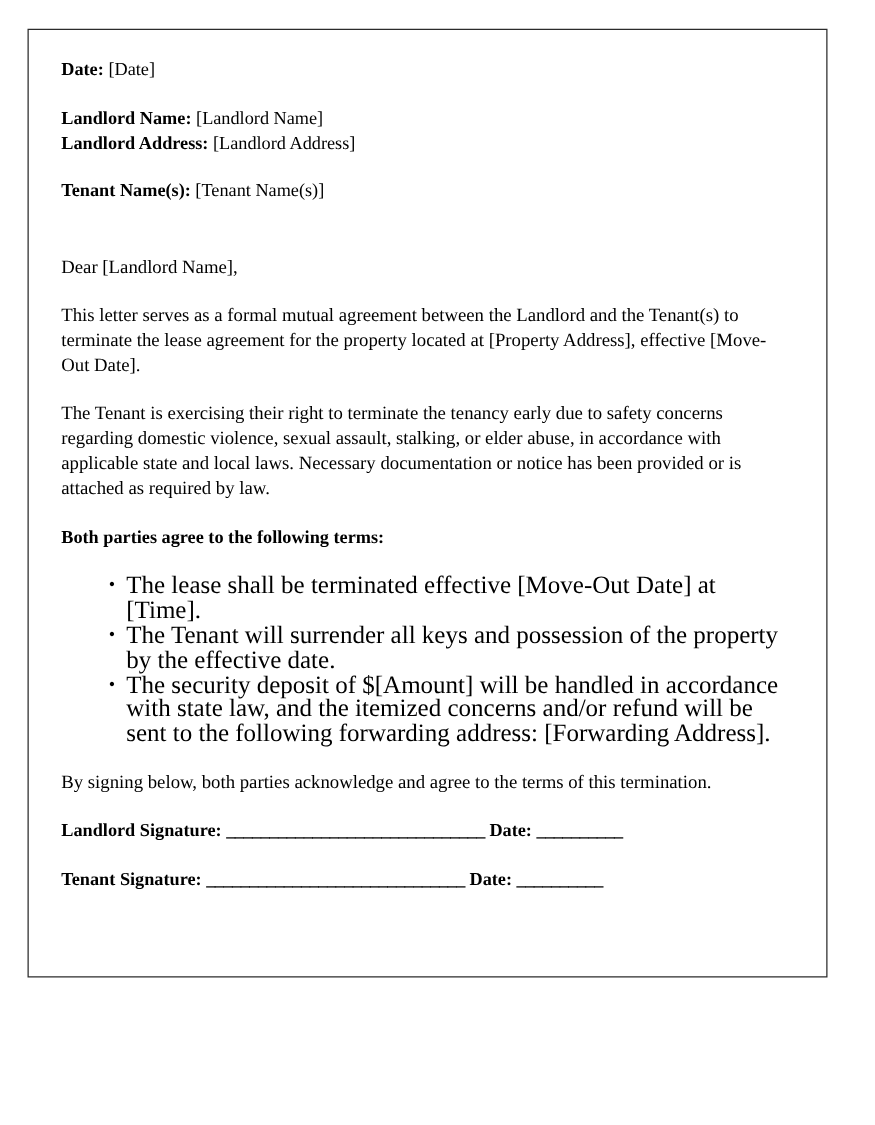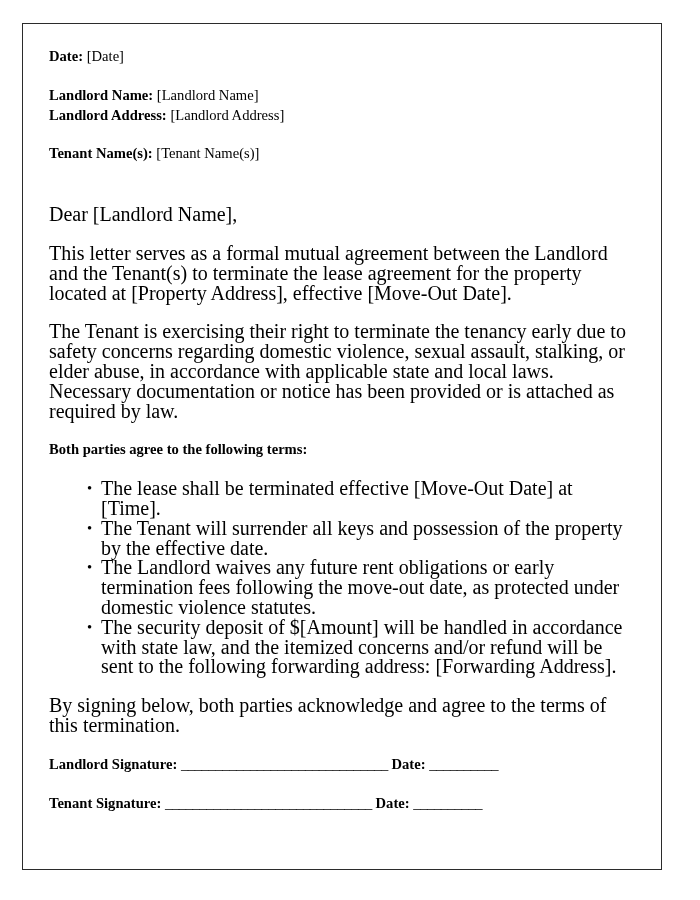--- a/index.html
+++ b/index.html
@@ -12,42 +12,42 @@
     height: 900px;
     font-family: "Liberation Serif", "DejaVu Serif", serif;
     color: #000000;
     overflow: hidden;
   }
   .page {
     position: absolute;
     left: 22px;
     top: 23px;
     width: 640px;
-    height: 847px;
+    height: 759px;
     border: 1.5px solid #2b2b2b;
     box-sizing: border-box;
     background: #ffffff;
   }
   .content {
     position: absolute;
     left: 26px;
     top: 23px;
     width: 586px;
   }
   .line {
     font-size: 14.6px;
     line-height: 19.8px;
   }
   .bold {
     font-weight: bold;
   }
   .gap-md { height: 19px; }
   .gap-lg { height: 22px; }
   .para {
-    font-size: 20px;
+    font-size: 15px;
     line-height: 19.8px;
     text-align: left;
   }
   .re-line {
     font-size: 14.6px;
     font-weight: bold;
     line-height: 19.8px;
   }
   ul.terms {
     margin: 0;
@@ -68,21 +68,21 @@
     top: 0;
     font-size: 14.6px;
   }
   .sig-row {
     font-size: 14.6px;
     line-height: 19.8px;
     font-weight: bold;
     white-space: nowrap;
   }
   .sig-blank {
-    font-weight: normal;
+    font-weight: bold;
     letter-spacing: -0.4px;
   }
 </style>
 </head>
 <body>
 
 <div class="page">
   <div class="content">
 
     <div class="line bold">
@@ -127,21 +127,20 @@
 
     <div class="gap-md"></div>
 
     <div class="re-line">Both parties agree to the following terms:</div>
 
     <div class="gap-md"></div>
 
     <ul class="terms">
       <li>The lease shall be terminated effective [Move-Out Date] at [Time].</li>
       <li>The Tenant will surrender all keys and possession of the property by the effective date.</li>
-      <li>The Landlord waives any future rent obligations or early termination fees following the move-out date, as protected under domestic violence statutes.</li>
       <li>The security deposit of $[Amount] will be handled in accordance with state law, and the itemized concerns and/or refund will be sent to the following forwarding address: [Forwarding Address].</li>
     </ul>
 
     <div class="gap-md"></div>
 
     <div class="para">By signing below, both parties acknowledge and agree to the terms of this termination.</div>
 
     <div class="gap-md"></div>
 
     <div class="sig-row">

